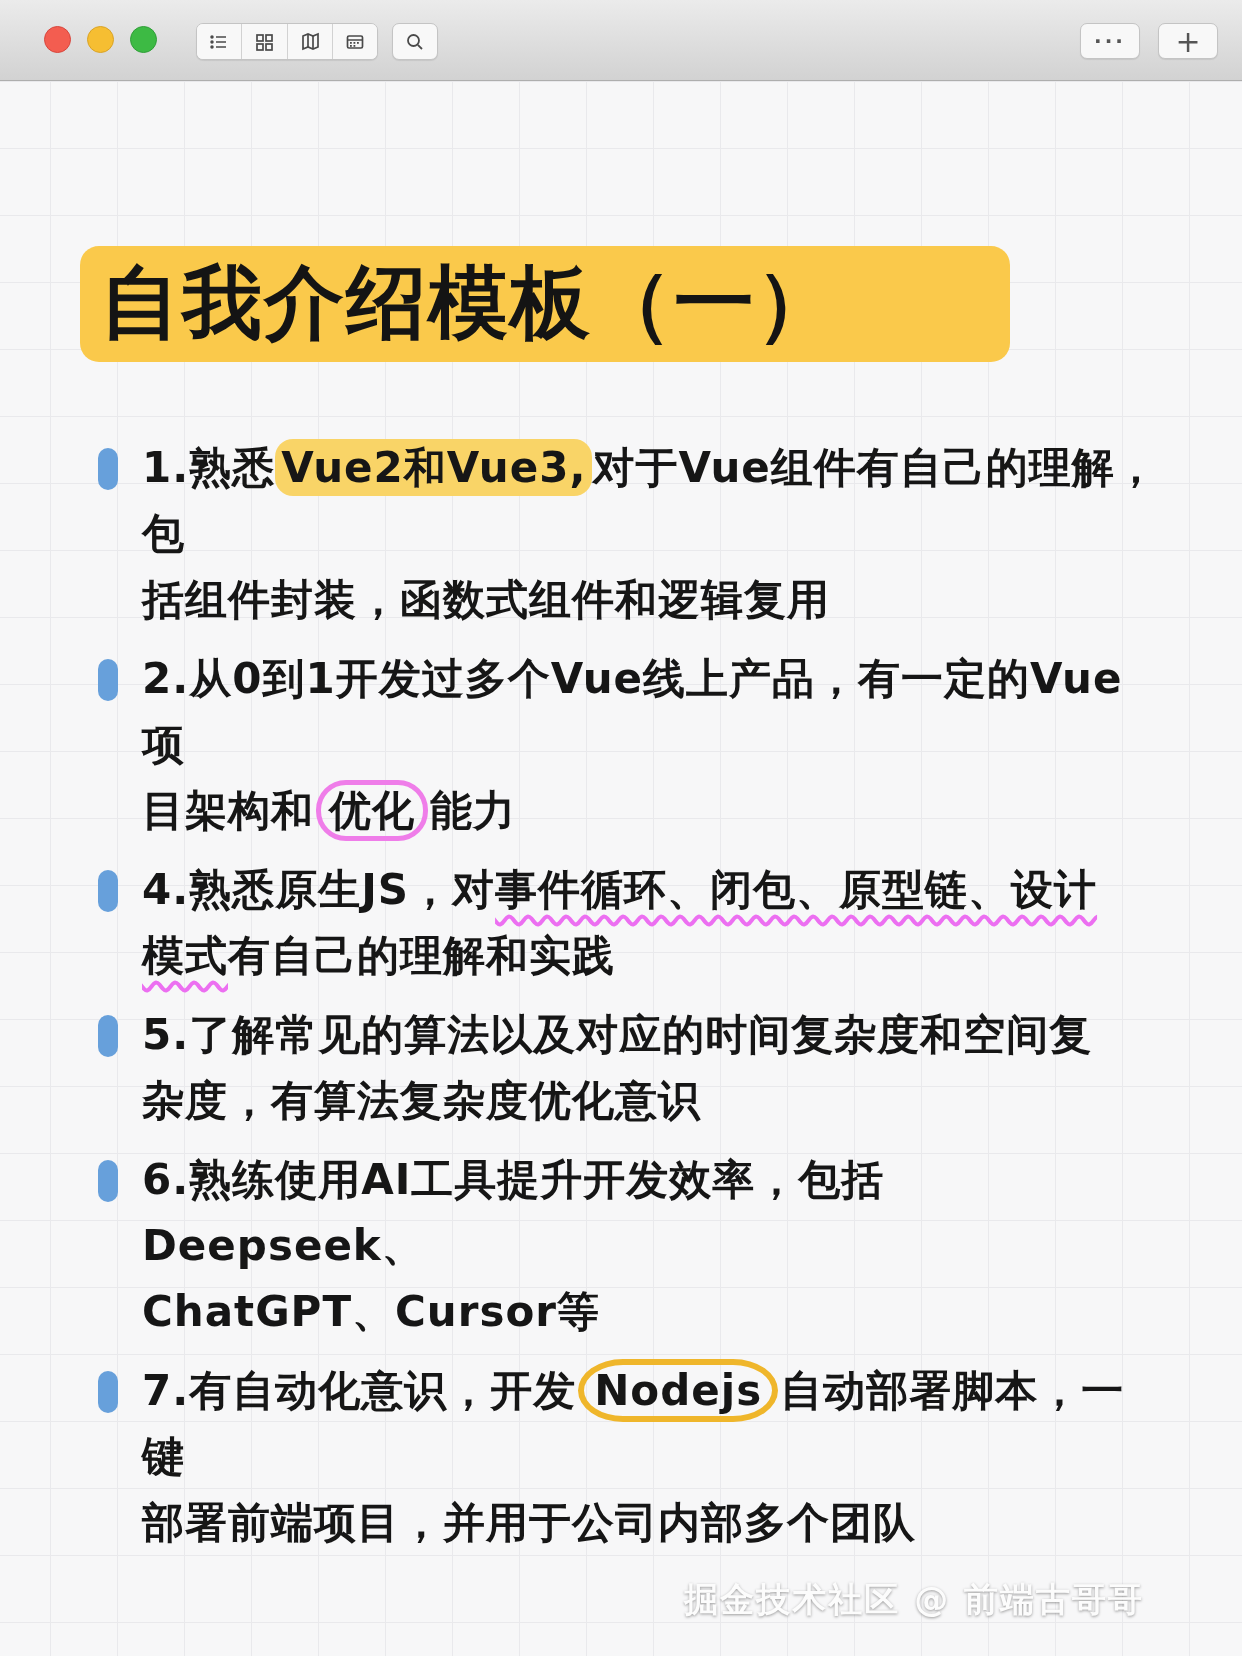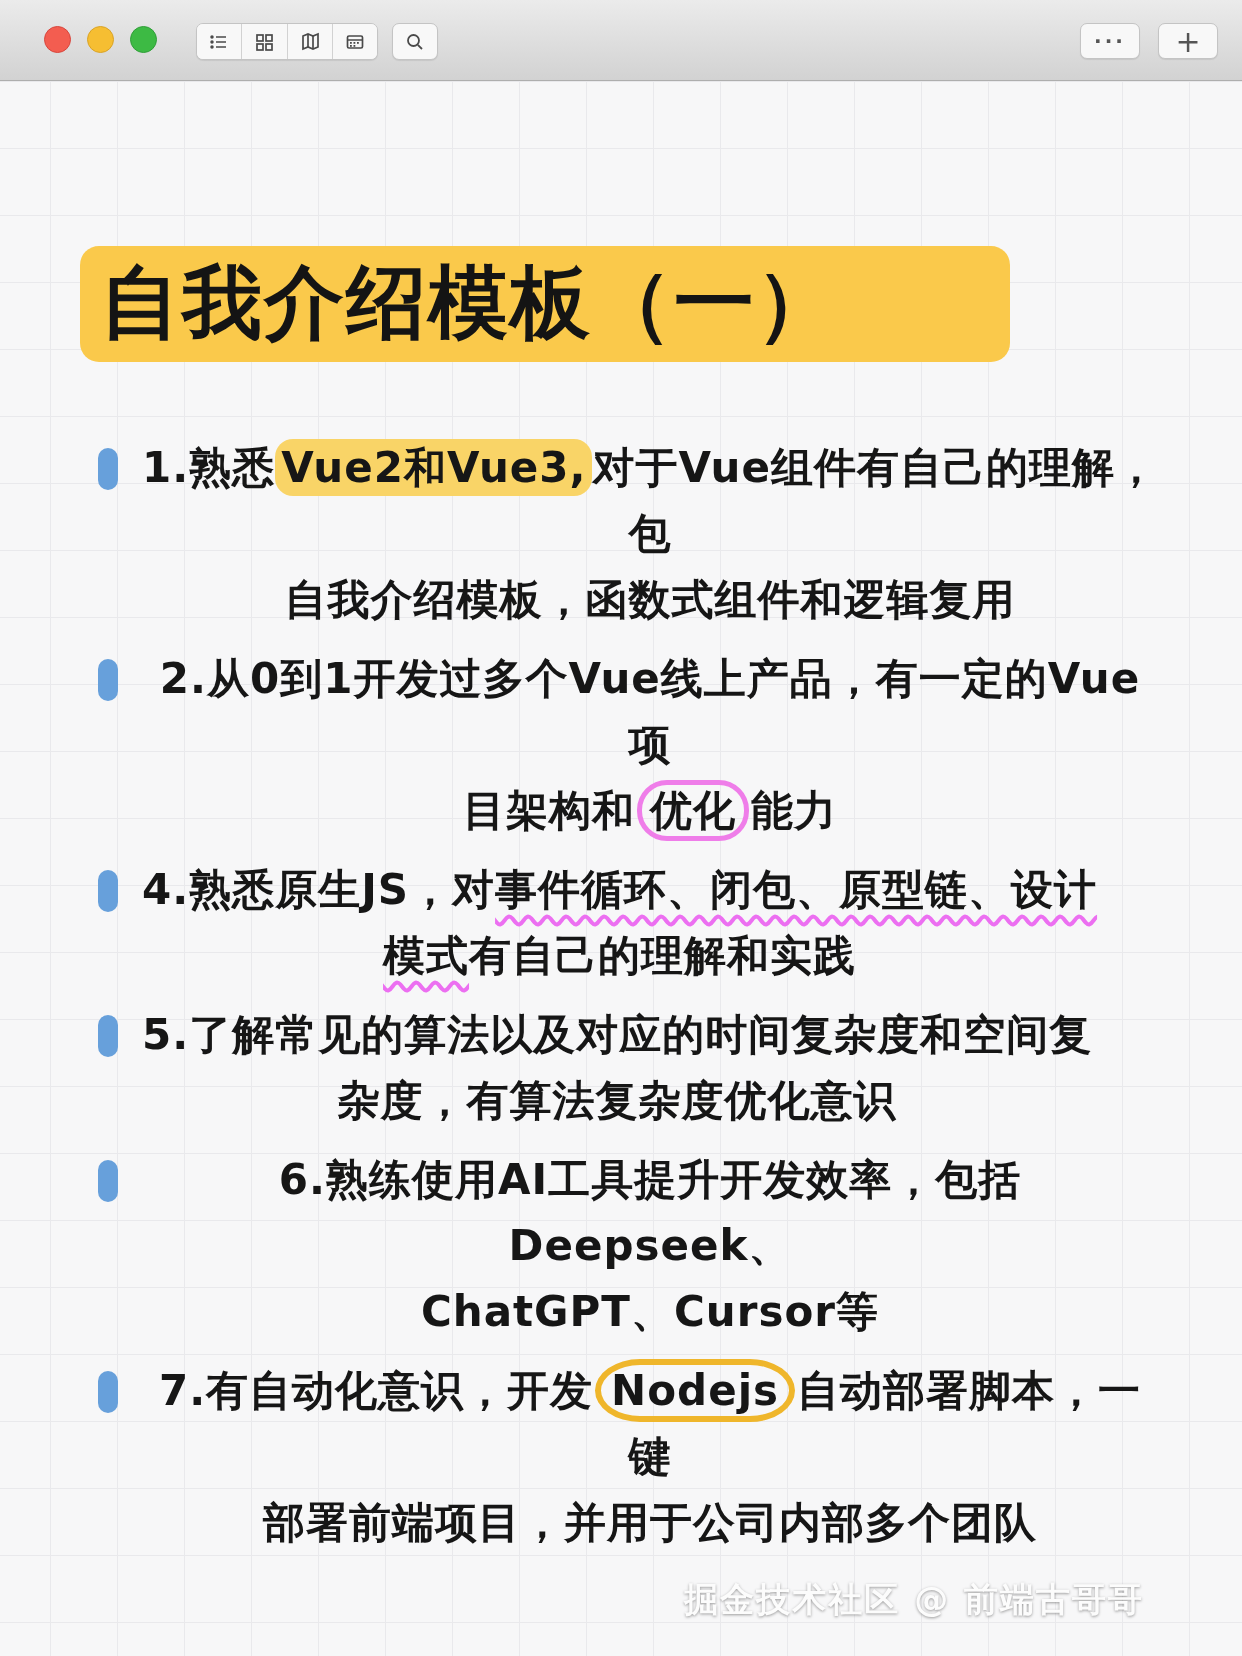--- a/index.html
+++ b/index.html
@@ -31,21 +31,21 @@
     background-color:#f7f7f8;
     background-image:linear-gradient(#e9e9ec 1px, transparent 1px),
                      linear-gradient(90deg,#e9e9ec 1px, transparent 1px);
     background-size:67px 67px; background-position:-17px 0; }
 
   .title-box { position:absolute; left:80px; top:165px; width:930px; height:116px;
     background:#fac94b; display:flex; align-items:center; padding:0 20px;border-radius:19px; }
   .title-text { font-size:80px; font-weight:900; color:#141414; letter-spacing:2px; white-space:nowrap; }
 
   .note-list { position:absolute; left:98px; top:354px; width:1060px; }
-  .note-item { display:flex; gap:24px; margin-bottom:13px;text-align:center; }
+  .note-item { display:flex; gap:24px; margin-bottom:13px; }
   .bullet { flex:0 0 auto; width:20px; height:42px; border-radius:10px; background:#67a0db; margin-top:13px; }
   .item-text { font-size:42px; line-height:66px; font-weight:700; color:#161616; letter-spacing:1px; }
 
   .seg-plain { }
   .seg-hl-yellow { background:#f9d467; border-radius:18px; padding:4px 6px; box-decoration-break:clone; }
   .seg-hl-pink   { background:#f6a4ee; border-radius:18px; padding:4px 6px; box-decoration-break:clone; }
   .seg-circle-pink { border:5px solid #ef7de9; border-radius:30px; padding:1px 8px; margin:0 2px; }
   .seg-circle-yellow { border:6px solid #efb62b; border-radius:60px / 42px; padding:1px 10px; margin:0 2px; }
   .seg-wavy-pink { text-decoration:underline; text-decoration-style:wavy;
     text-decoration-color:#ec6ff1; text-decoration-thickness:4px; text-underline-offset:11px; }
@@ -129,21 +129,21 @@
 
   <div class="canvas">
 
     <div class="title-box">
       <span class="title-text">自我介绍模板（一）</span>
     </div>
 
     <div class="note-list">
         <div class="note-item">
           <span class="bullet"></span>
-          <p class="item-text"><span class="seg-plain">1.熟悉</span><span class="seg-hl-yellow">Vue2和Vue3,</span><span class="seg-plain">对于Vue组件有自己的理解，包</span><br><span class="seg-plain">自我介绍模板，函数式组件和逻辑复用</span></p>
+          <p class="item-text"><span class="seg-plain">1.熟悉</span><span class="seg-hl-yellow">Vue2和Vue3,</span><span class="seg-plain">对于Vue组件有自己的理解，包</span><br><span class="seg-plain">括组件封装，函数式组件和逻辑复用</span></p>
         </div>
         <div class="note-item">
           <span class="bullet"></span>
           <p class="item-text"><span class="seg-plain">2.从0到1开发过多个Vue线上产品，有一定的Vue项</span><br><span class="seg-plain">目架构和</span><span class="seg-circle-pink">优化</span><span class="seg-plain">能力</span></p>
         </div>
         <div class="note-item">
           <span class="bullet"></span>
           <p class="item-text"><span class="seg-plain">4.熟悉原生JS，对</span><span class="seg-wavy-pink">事件循环、闭包、原型链、设计</span><br><span class="seg-wavy-pink">模式</span><span class="seg-plain">有自己的理解和实践</span></p>
         </div>
         <div class="note-item">

